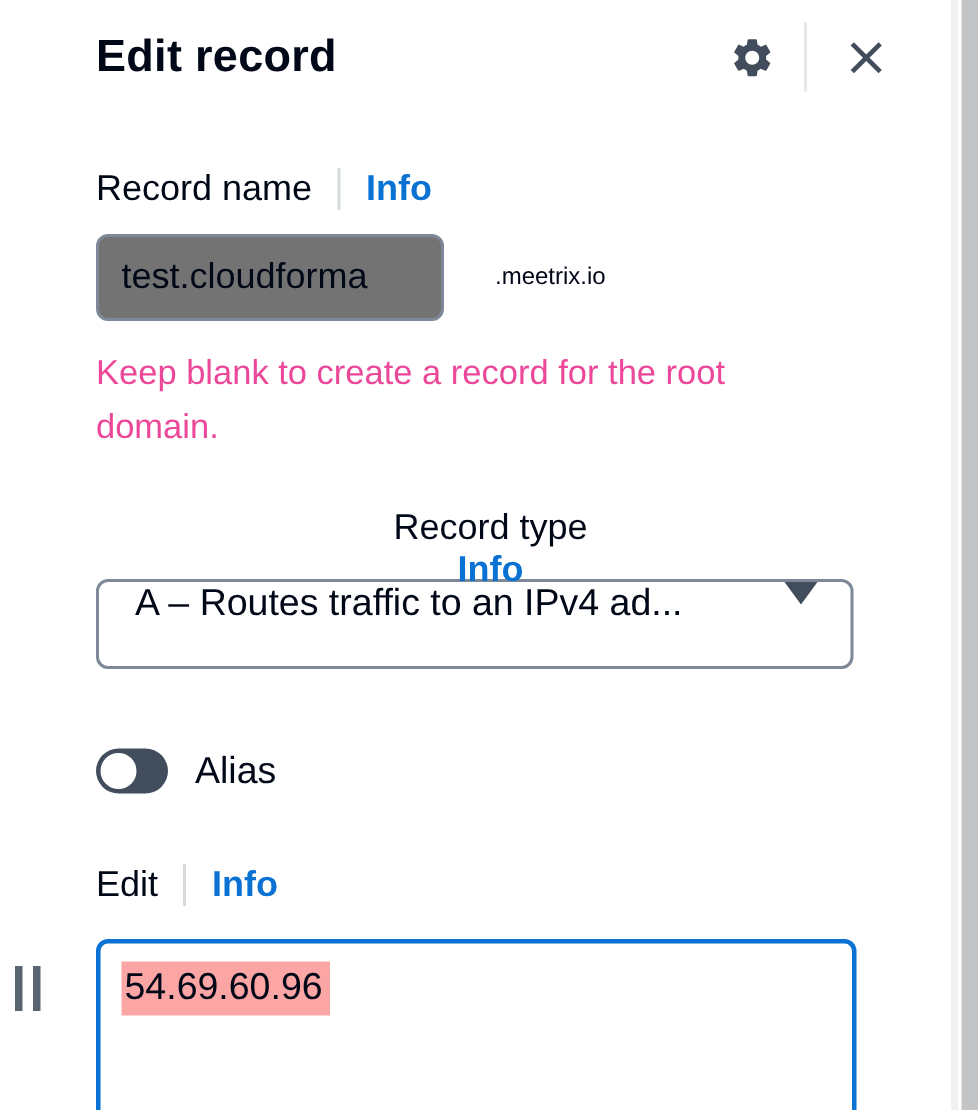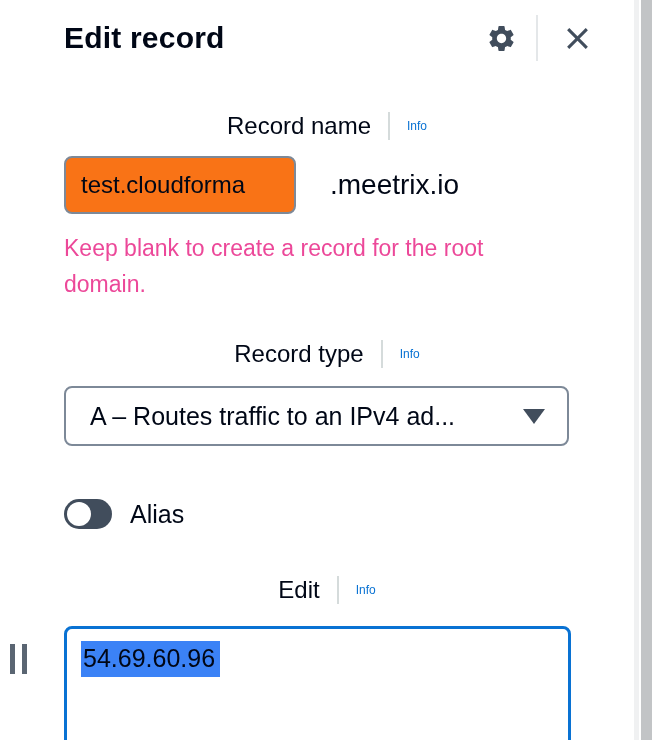--- a/index.html
+++ b/index.html
@@ -55,87 +55,86 @@
     height: 46px;
     background: #e4e7e9;
     margin: 0 22px 0 18px;
   }
 
   
   .label-row {
     display: flex;
     align-items: center;
     height: 32px;
-    justify-content: center;
   }
   .label {
     font-size: 24px;
     color: #000716;
   }
   .vr {
     width: 2px;
     height: 28px;
     background: #d5dbdb;
     margin: 0 17px;
   }
   .info {
-    font-size: 12px;
-    font-weight: 400;
+    font-size: 24px;
+    font-weight: 700;
     color: #0972d3;
     text-decoration: none;
     cursor: pointer;
   }
 
   main { padding: 0 62px 0 64px; }
 
   .mt-name   { margin-top: 48px; }
-  .mt-type   { margin-top: 36px; }
+  .mt-type   { margin-top: 36px; flex-direction: column; }
   .mt-value  { margin-top: 44px; }
 
   
   .input-row {
     margin-top: 14px;
     display: flex;
     align-items: center;
   }
   input.text-input {
     width: 232px;
     height: 58px;
     border: 2px solid #7d8998;
     border-radius: 8px;
     font-size: 24px;
     font-family: "Liberation Sans", "DejaVu Sans", sans-serif;
     padding: 0 15px;
     color: #000716;
     box-sizing: border-box;
     outline: none;
-    background: #f97316;
+    background: #737373;
   }
   .suffix {
     margin-left: 34px;
-    font-size: 28px;
+    font-size: 16px;
     color: #000716;
   }
   .helper {
     margin: 16px 0 0 0;
     font-size: 23px;
     color: #ec4899;
     line-height: 36px;
     max-width: 480px;
   }
 
   
   .select {
     margin-top: 16px;
     width: 505px;
     height: 60px;
     border: 2px solid #7d8998;
     border-radius: 8px;
     display: flex;
-    align-items: center;
+    align-items: flex-start;
     justify-content: space-between;
     padding: 0 22px 0 24px;
     box-sizing: border-box;
     cursor: pointer;
     background: #fff;
   }
   .select-text {
     font-size: 25px;
     color: #000716;
     white-space: nowrap;
@@ -193,21 +192,21 @@
     border-radius: 8px;
     box-sizing: border-box;
     padding: 8px 14px;
     font-size: 25px;
     line-height: 42px;
     color: #000716;
     background: #fff;
     cursor: text;
   }
   .selection {
-    background: #3b82f6;
+    background: #fca5a5;
     padding: 3px 5px 5px 2px;
   }
 
   
   .resize-handle {
     position: absolute;
     left: 10px;
     top: 644px;
     display: flex;
     cursor: col-resize;

